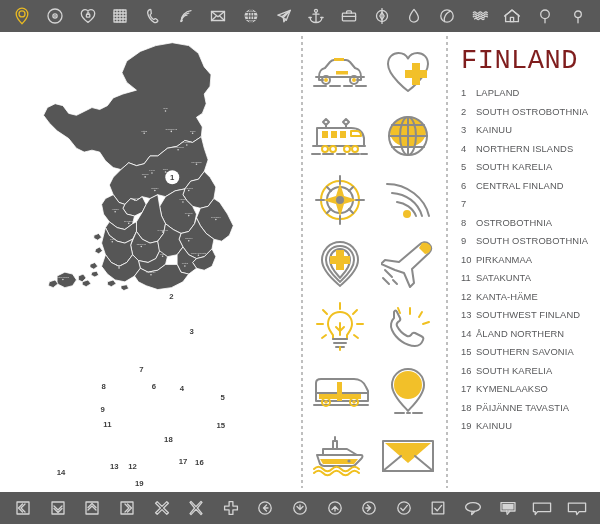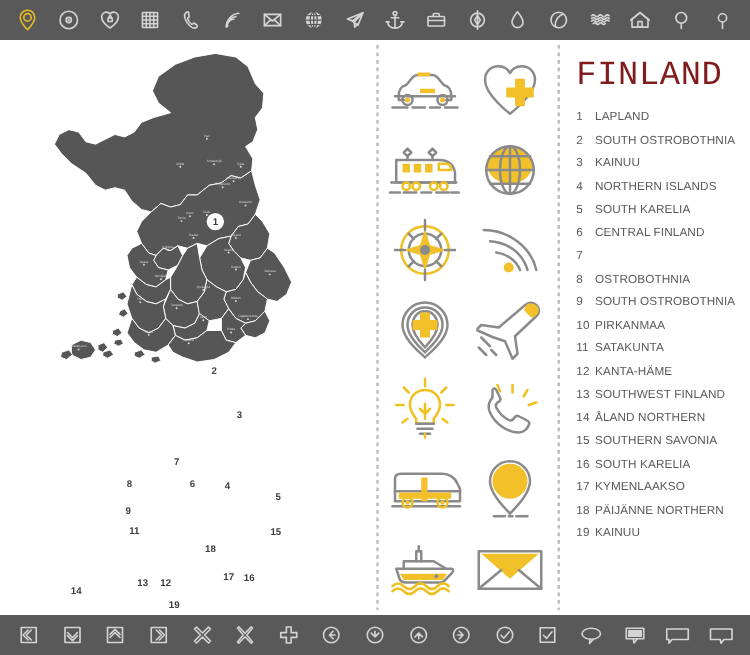--- a/index.html
+++ b/index.html
@@ -608,21 +608,21 @@
         <div class="lrow">
           <span class="lnum">16</span>
           <span class="lname">SOUTH KARELIA</span>
         </div>
         <div class="lrow">
           <span class="lnum">17</span>
           <span class="lname">KYMENLAAKSO</span>
         </div>
         <div class="lrow">
           <span class="lnum">18</span>
-          <span class="lname">PÄIJÄNNE NORTHERN</span>
+          <span class="lname">PÄIJÄNNE TAVASTIA</span>
         </div>
         <div class="lrow">
           <span class="lnum">19</span>
           <span class="lname">KAINUU</span>
         </div>
       </div>
   </div>
 </div>
 
 <div class="iconbar" id="bottombar">

